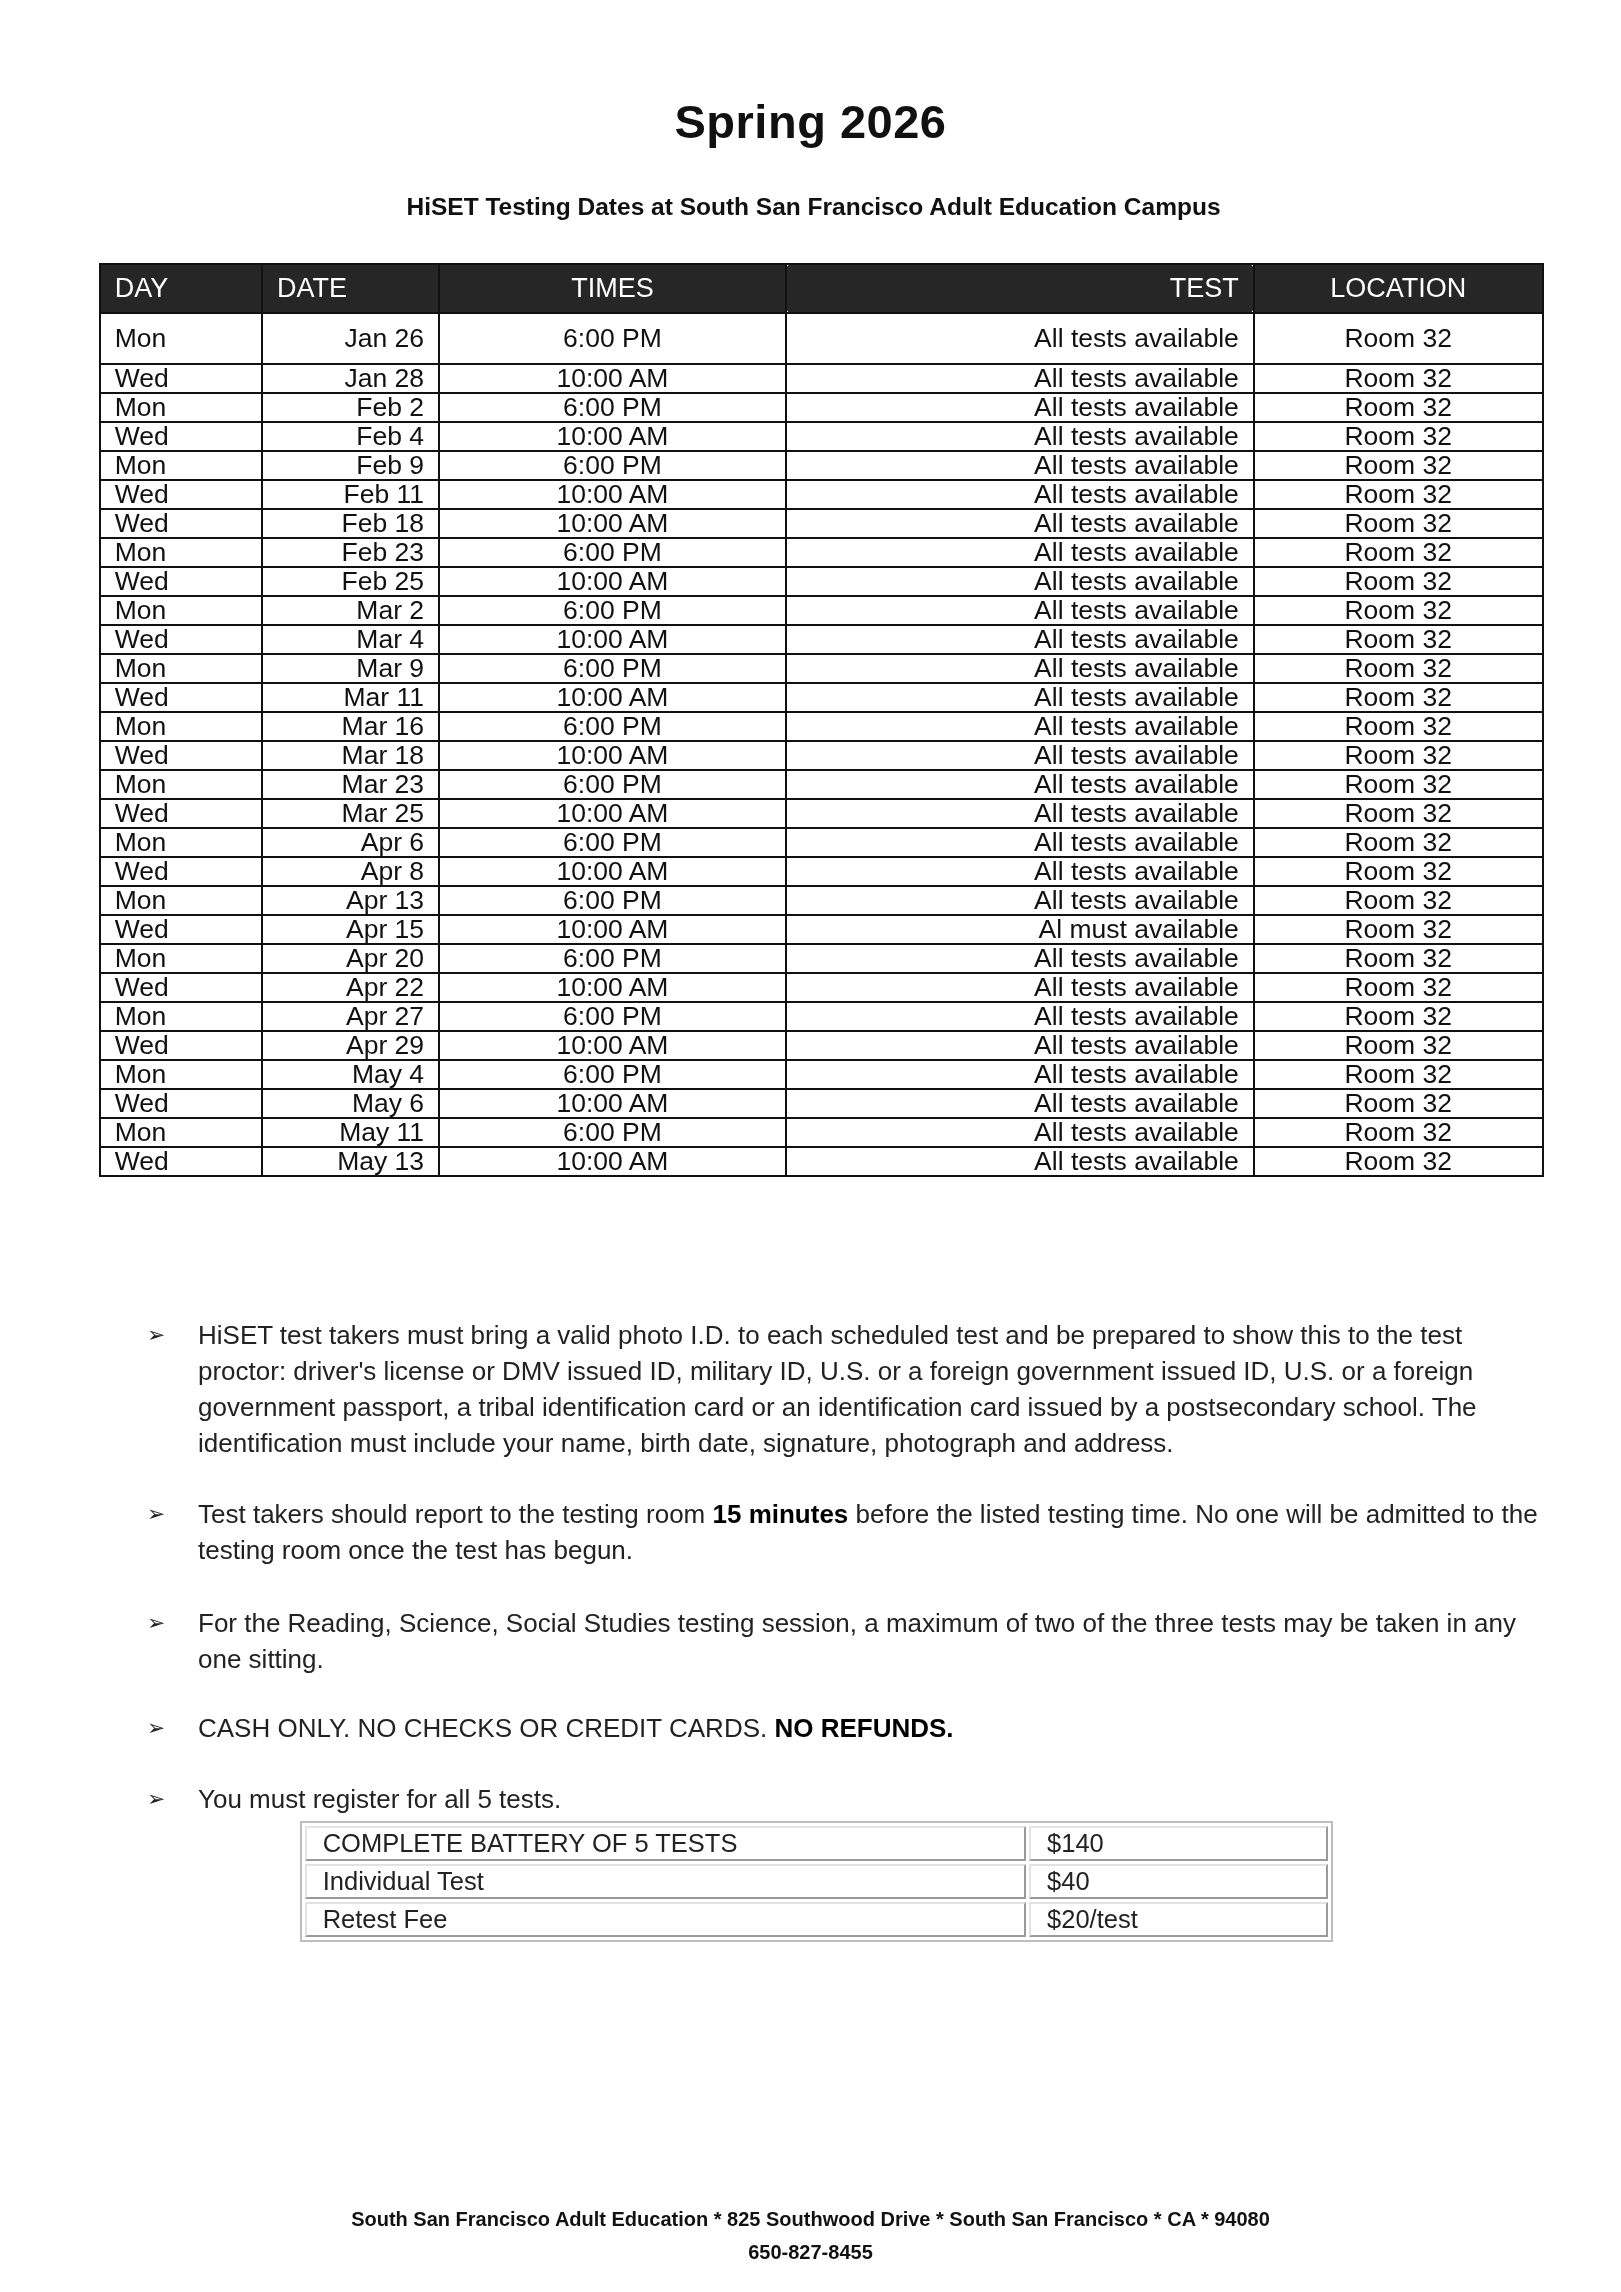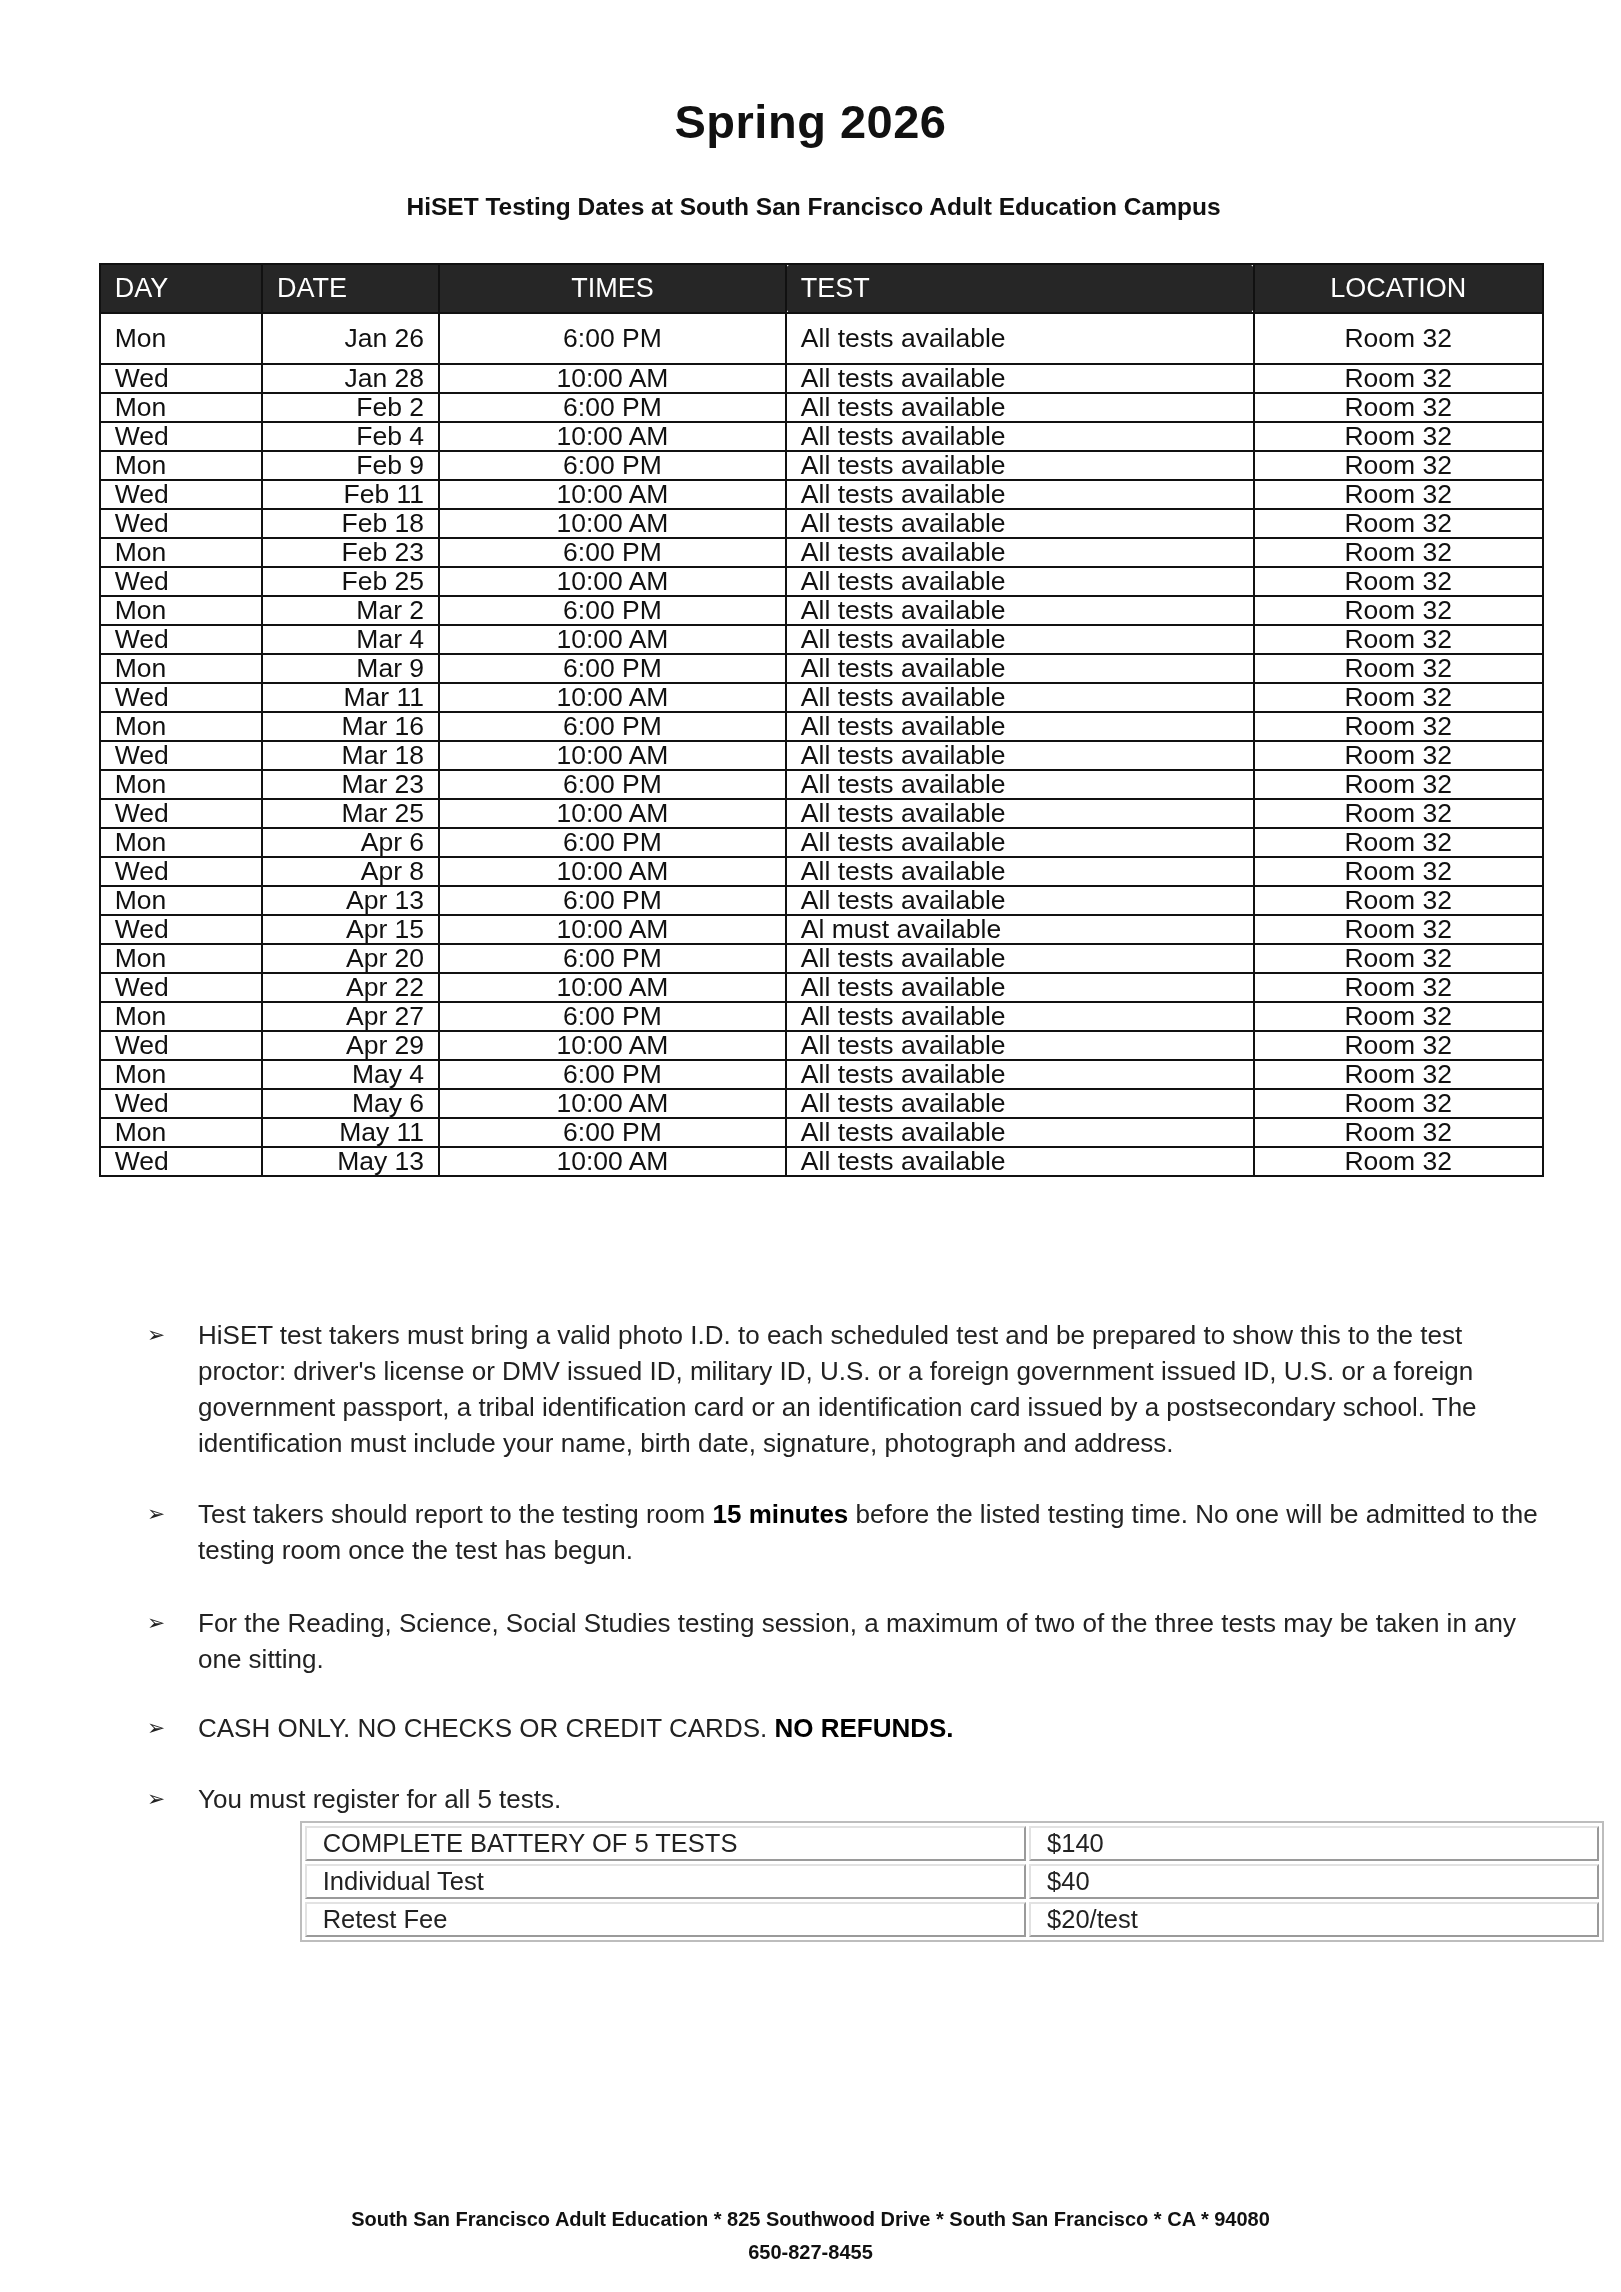--- a/index.html
+++ b/index.html
@@ -12,33 +12,33 @@
   table.schedule { position: absolute; top: 263px; left: 99px; width: 1445px;
                    border-collapse: collapse; table-layout: fixed; }
   table.schedule th { background: #262626; color: #fff; font-size: 27px; font-weight: normal;
                       height: 47px; border: 2.9px solid #111; padding: 0 13.7px; }
   table.schedule td { font-size: 26.5px; border: 2.9px solid #111; padding: 0 13.7px; height: 27px;
                       line-height: 27px; white-space: nowrap; }
   table.schedule tr.first td { height: 49px; }
   .c-day { width: 133px; text-align: left; }
   .c-date { width: 147px; text-align: right; padding-left: 25.5px !important; }
   .c-times { width: 318px; text-align: center; }
-  .c-test { width: 438px; text-align: left; border-radius: 6px; }
+  .c-test { width: 438px; text-align: right; border-radius: 6px; }
   .c-loc { text-align: center; }
   th.c-day, th.c-date { text-align: left; }
   th.c-date { padding-left: 13.7px !important; }
   .notes { position: absolute; top: 1317px; left: 147px; width: 1402px; margin: 0; padding: 0; list-style: none; }
   .notes li { position: relative; padding-left: 51px; font-size: 26px; line-height: 36px; color: #222; }
   .notes li .bullet { position: absolute; left: 0; top: 0; font-size: 21.6px; }
   .notes li.n1 { margin-bottom: 35px; }
   .notes li.n2 { margin-bottom: 37px; }
   .notes li.n3 { margin-bottom: 33px; }
   .notes li.n4 { margin-bottom: 35px; }
   .notes b { color: #000; }
-  table.fees { position: absolute; top: 1821px; left: 300px; width: 1304px;
+  table.fees { position: absolute; top: 1821px; left: 300px; width: 1033px;
                border: 2px solid #bdbdbd; border-collapse: separate; border-spacing: 3.9px; background: #fff; }
   table.fees td { font-size: 25.5px; color: #222; height: 31px; padding: 0 15.7px;
                   border-top: 2px solid #e2e2e2; border-left: 2px solid #e2e2e2;
                   border-right: 2px solid #9a9a9a; border-bottom: 2px solid #9a9a9a; }
   table.fees td.f-label { width: 686px; }
   .footer { position: absolute; top: 2203px; left: 0; width: 1621px; text-align: center;
             font-size: 20px; font-weight: bold; line-height: 33px; }
 </style>
 </head>
 <body>

